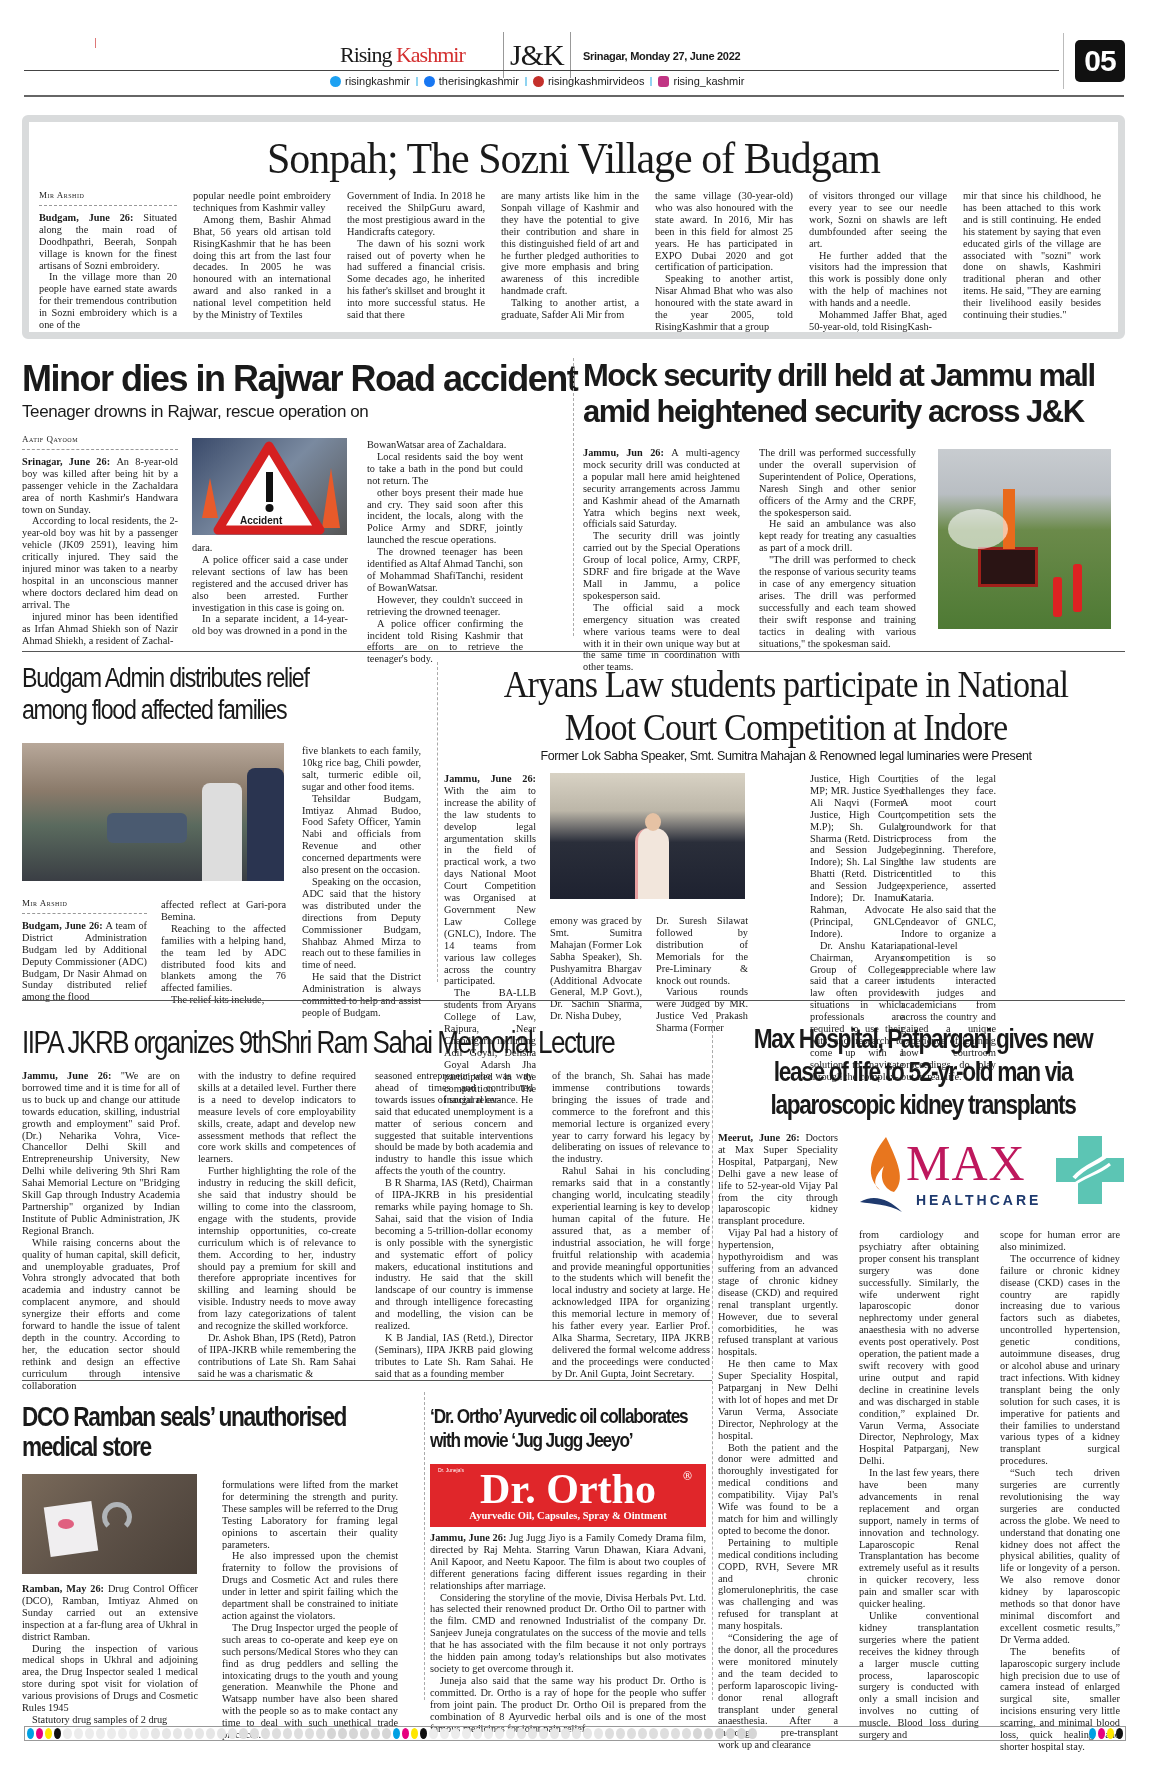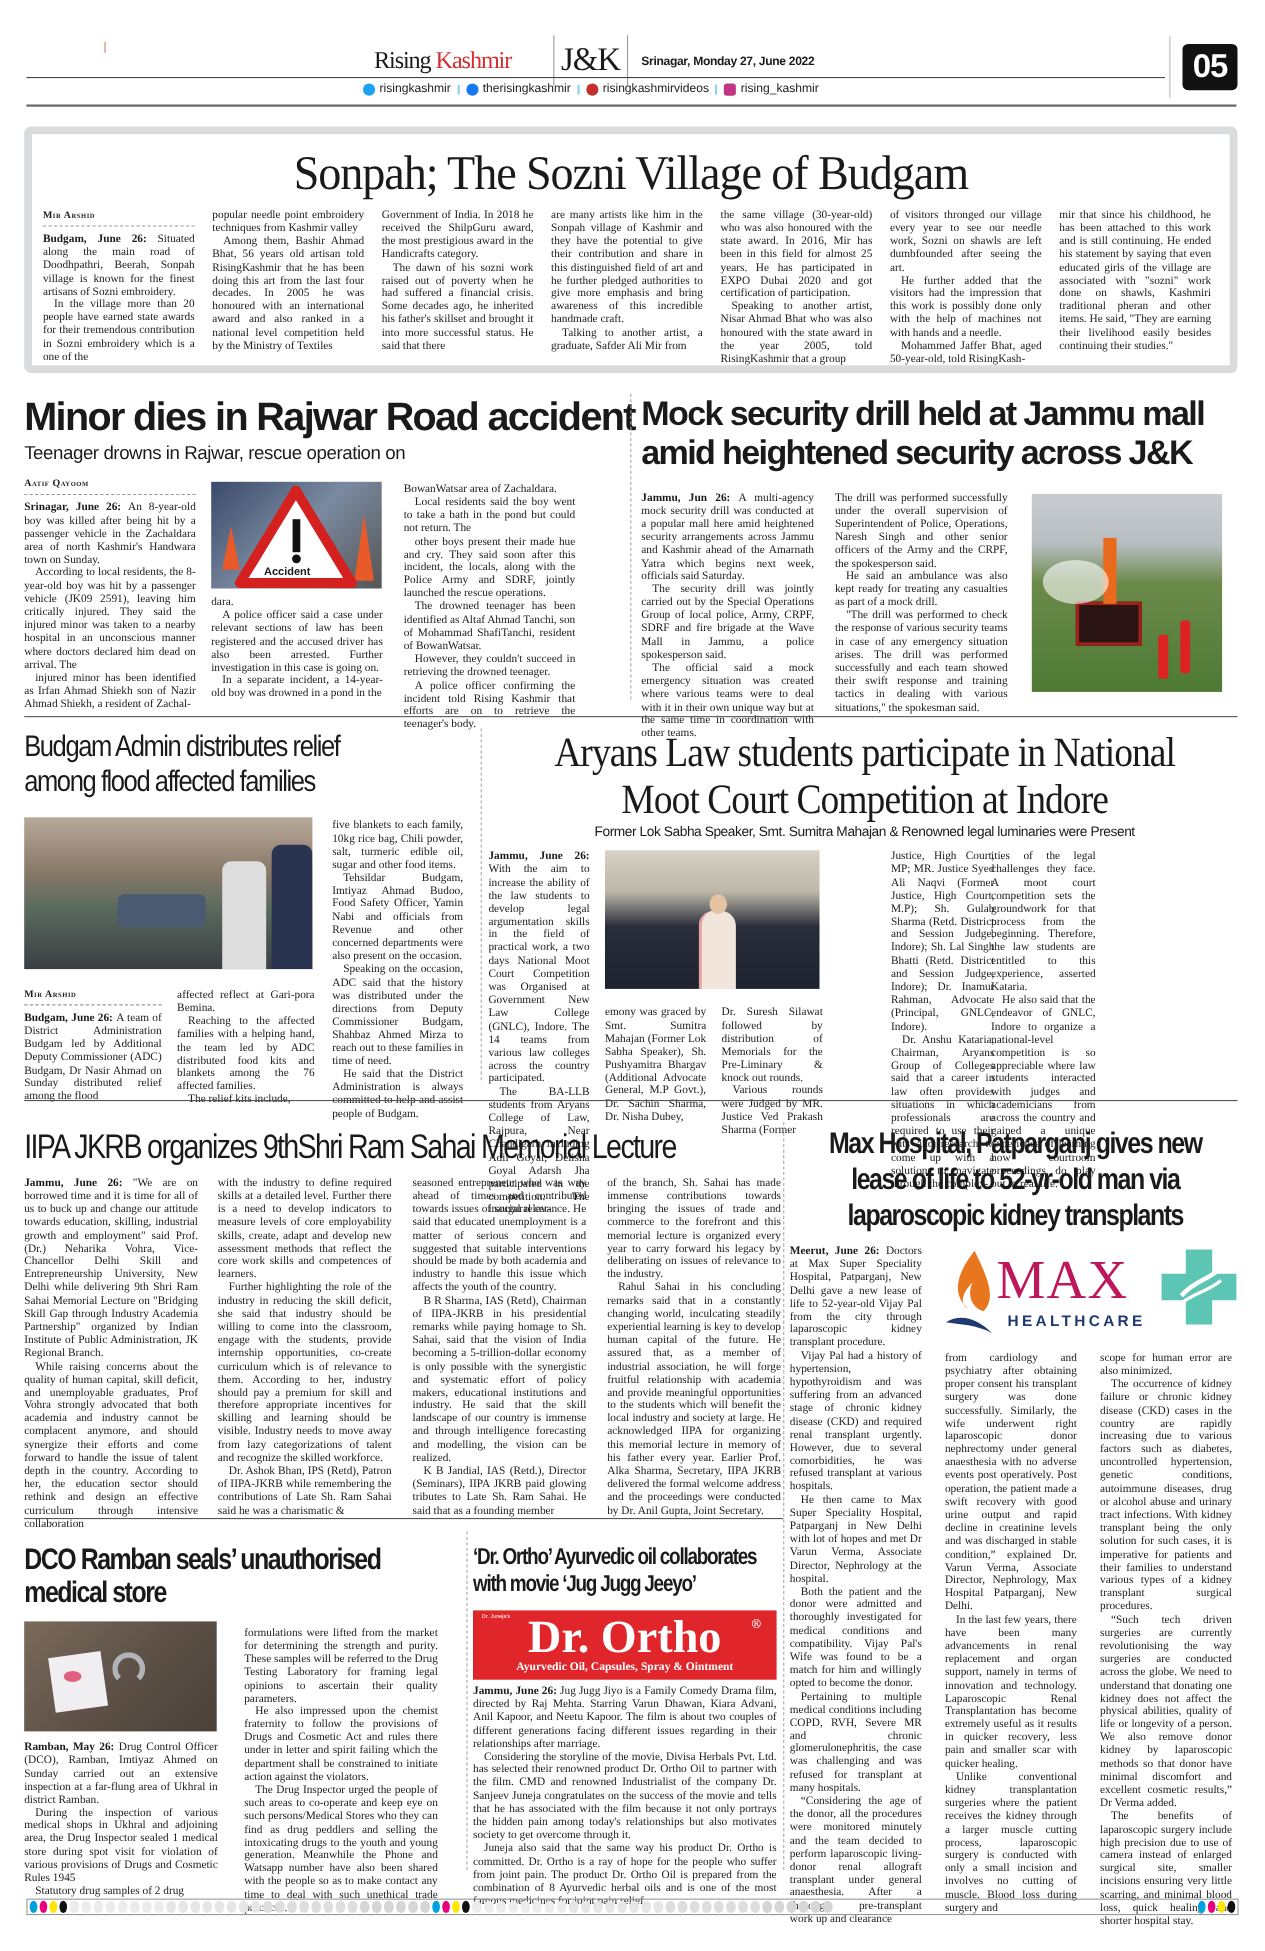--- a/index.html
+++ b/index.html
@@ -2,21 +2,21 @@
 <html><head>
 <meta charset="utf-8">
 <style>
 *{box-sizing:border-box;margin:0;padding:0}
 body{width:1150px;height:1774px;background:#fff;font-family:"DejaVu Serif",serif;color:#1a1a1a;position:relative;overflow:hidden}
 .abs{position:absolute}
 .body-text{font-family:"Liberation Serif",serif;font-size:10.3px;line-height:11.9px;text-align:justify;hyphens:auto}
 .body-text p{text-indent:10px}
 .body-text p.first{text-indent:0}
 .body-text b{font-weight:bold}
-.byline{font-family:"Liberation Serif",serif;font-size:9px;font-weight:bold;letter-spacing:.5px;font-variant:small-caps;border-bottom:1px dashed #999;padding-bottom:3px;margin-bottom:6px}
+.byline{font-family:"Liberation Serif",serif;font-size:9px;font-weight:normal;letter-spacing:.5px;font-variant:small-caps;border-bottom:1px dashed #999;padding-bottom:3px;margin-bottom:6px}
 .hl-sans{font-family:"Liberation Sans",sans-serif;font-weight:bold;letter-spacing:-1.5px;transform-origin:left top;white-space:nowrap}
 .hl-serif{font-family:"Liberation Serif",serif;letter-spacing:-1px;white-space:nowrap}
 .rule{background:#444}
 .vrule{border-left:1px dashed #aaa}
 .col{position:absolute}
 </style>
 </head>
 <body>
 
 <div class="abs" style="left:0;top:0;width:1150px;height:100px">
@@ -88,21 +88,21 @@
     </div>
 </div>
 
 <div class="abs" style="left:22px;top:352px;width:545px;height:292px">
   <div class="abs hl-sans" style="left:0;top:6px;font-size:36px">Minor dies in Rajwar Road accident</div>
   <div class="abs" style="left:0;top:50px;font-family:'Liberation Sans',sans-serif;font-size:17px;letter-spacing:-.4px">Teenager drowns in Rajwar, rescue operation on</div>
   <div class="col body-text" style="left:0;top:82px;width:156px">
     <div class="byline">Aatif Qayoom</div>
     <div id="rajwar-c0">
         <p class="first"><b>Srinagar, June 26: </b>An 8-year-old boy was killed after being hit by a passenger vehicle in the Zachaldara area of north Kashmir's Handwara town on Sunday.</p>
-        <p>According to local residents, the 8-year-old boy was hit by a passenger vehicle (JK09 2591), leaving him critically injured. They said the injured minor was taken to a nearby hospital in an unconscious manner where doctors declared him dead on arrival. The</p>
+        <p>According to local residents, the 2-year-old boy was hit by a passenger vehicle (JK09 2591), leaving him critically injured. They said the injured minor was taken to a nearby hospital in an unconscious manner where doctors declared him dead on arrival. The</p>
         <p>injured minor has been identified as Irfan Ahmad Shiekh son of Nazir Ahmad Shiekh, a resident of Zachal-</p>
       </div>
   </div>
   <div class="abs" style="left:170px;top:86px;width:155px;height:97px;background:linear-gradient(135deg,#3a4a6a,#7a8aa0 50%,#555 100%);overflow:hidden">
     <div style="position:absolute;left:10px;top:40px;width:0;height:0;border-left:8px solid transparent;border-right:8px solid transparent;border-bottom:40px solid #e85a2a"></div>
     <div style="position:absolute;left:130px;top:30px;width:0;height:0;border-left:9px solid transparent;border-right:9px solid transparent;border-bottom:60px solid #e85a2a"></div>
     <svg width="155" height="97" style="position:absolute;left:0;top:0">
         <polygon points="77,8 128,92 26,92" fill="#fff" stroke="#d52020" stroke-width="9" stroke-linejoin="round"></polygon>
         <rect x="74" y="34" width="7" height="30" fill="#111"></rect>
         <circle cx="77.5" cy="70" r="4" fill="#111"></circle>

